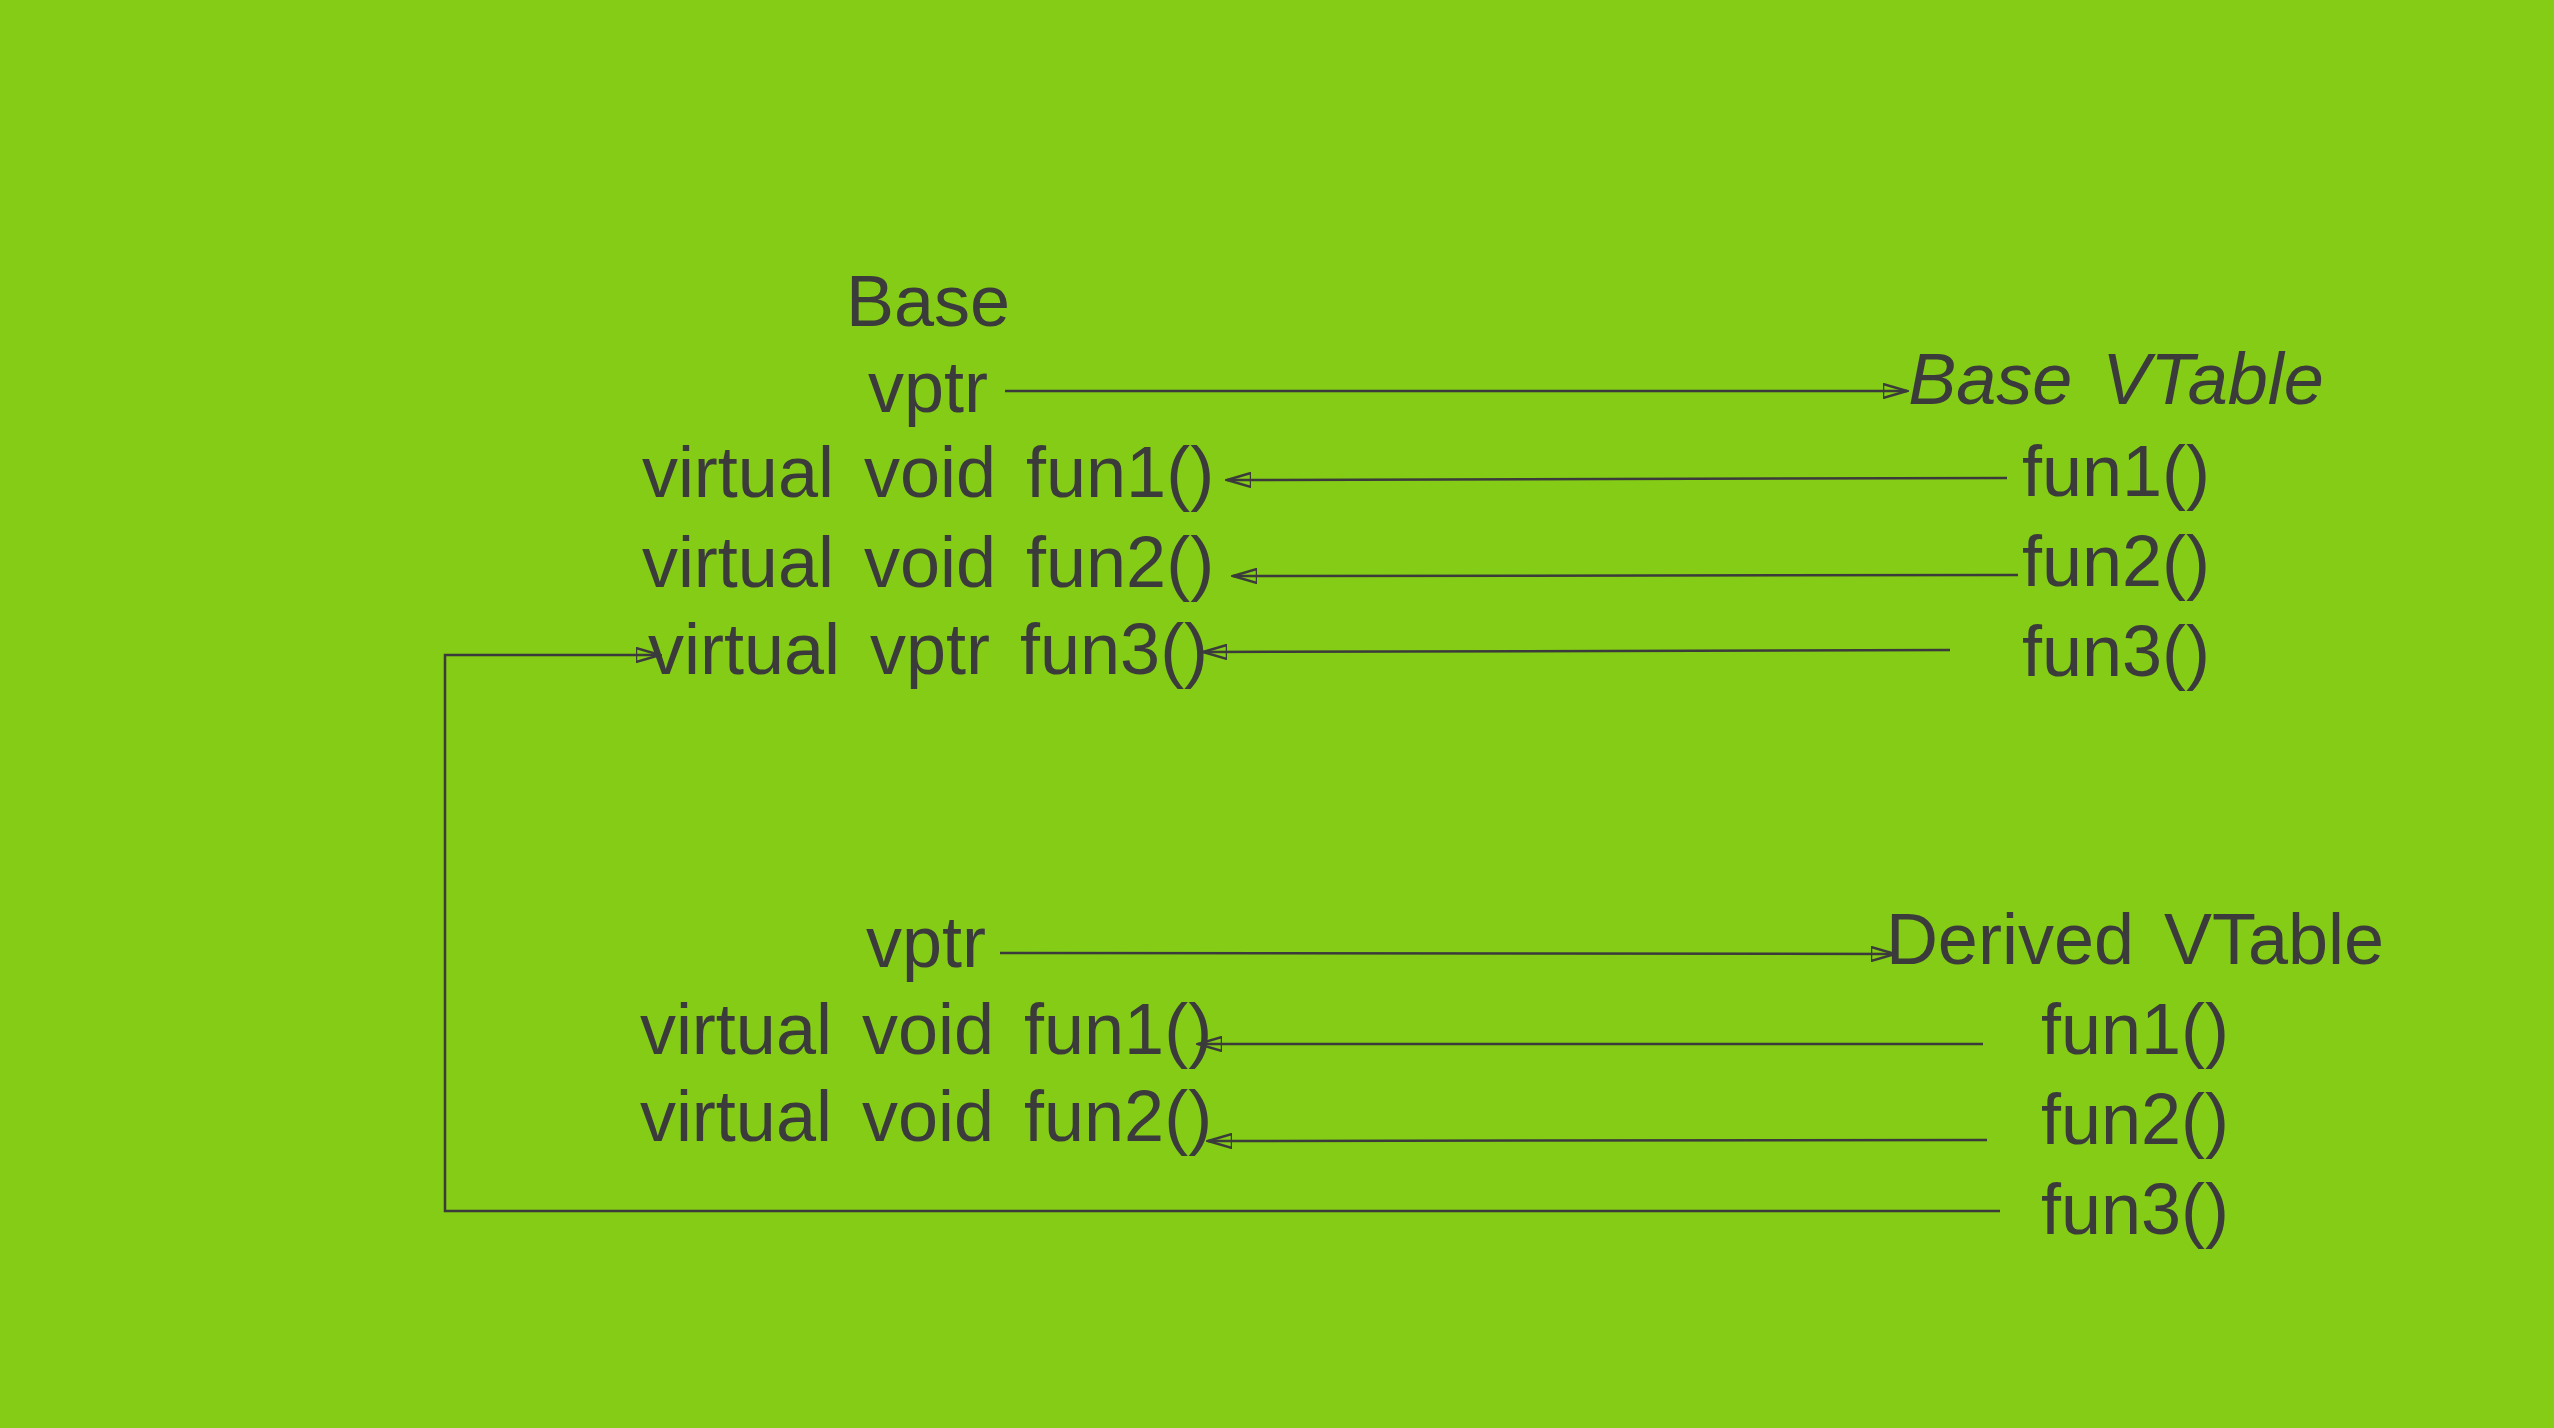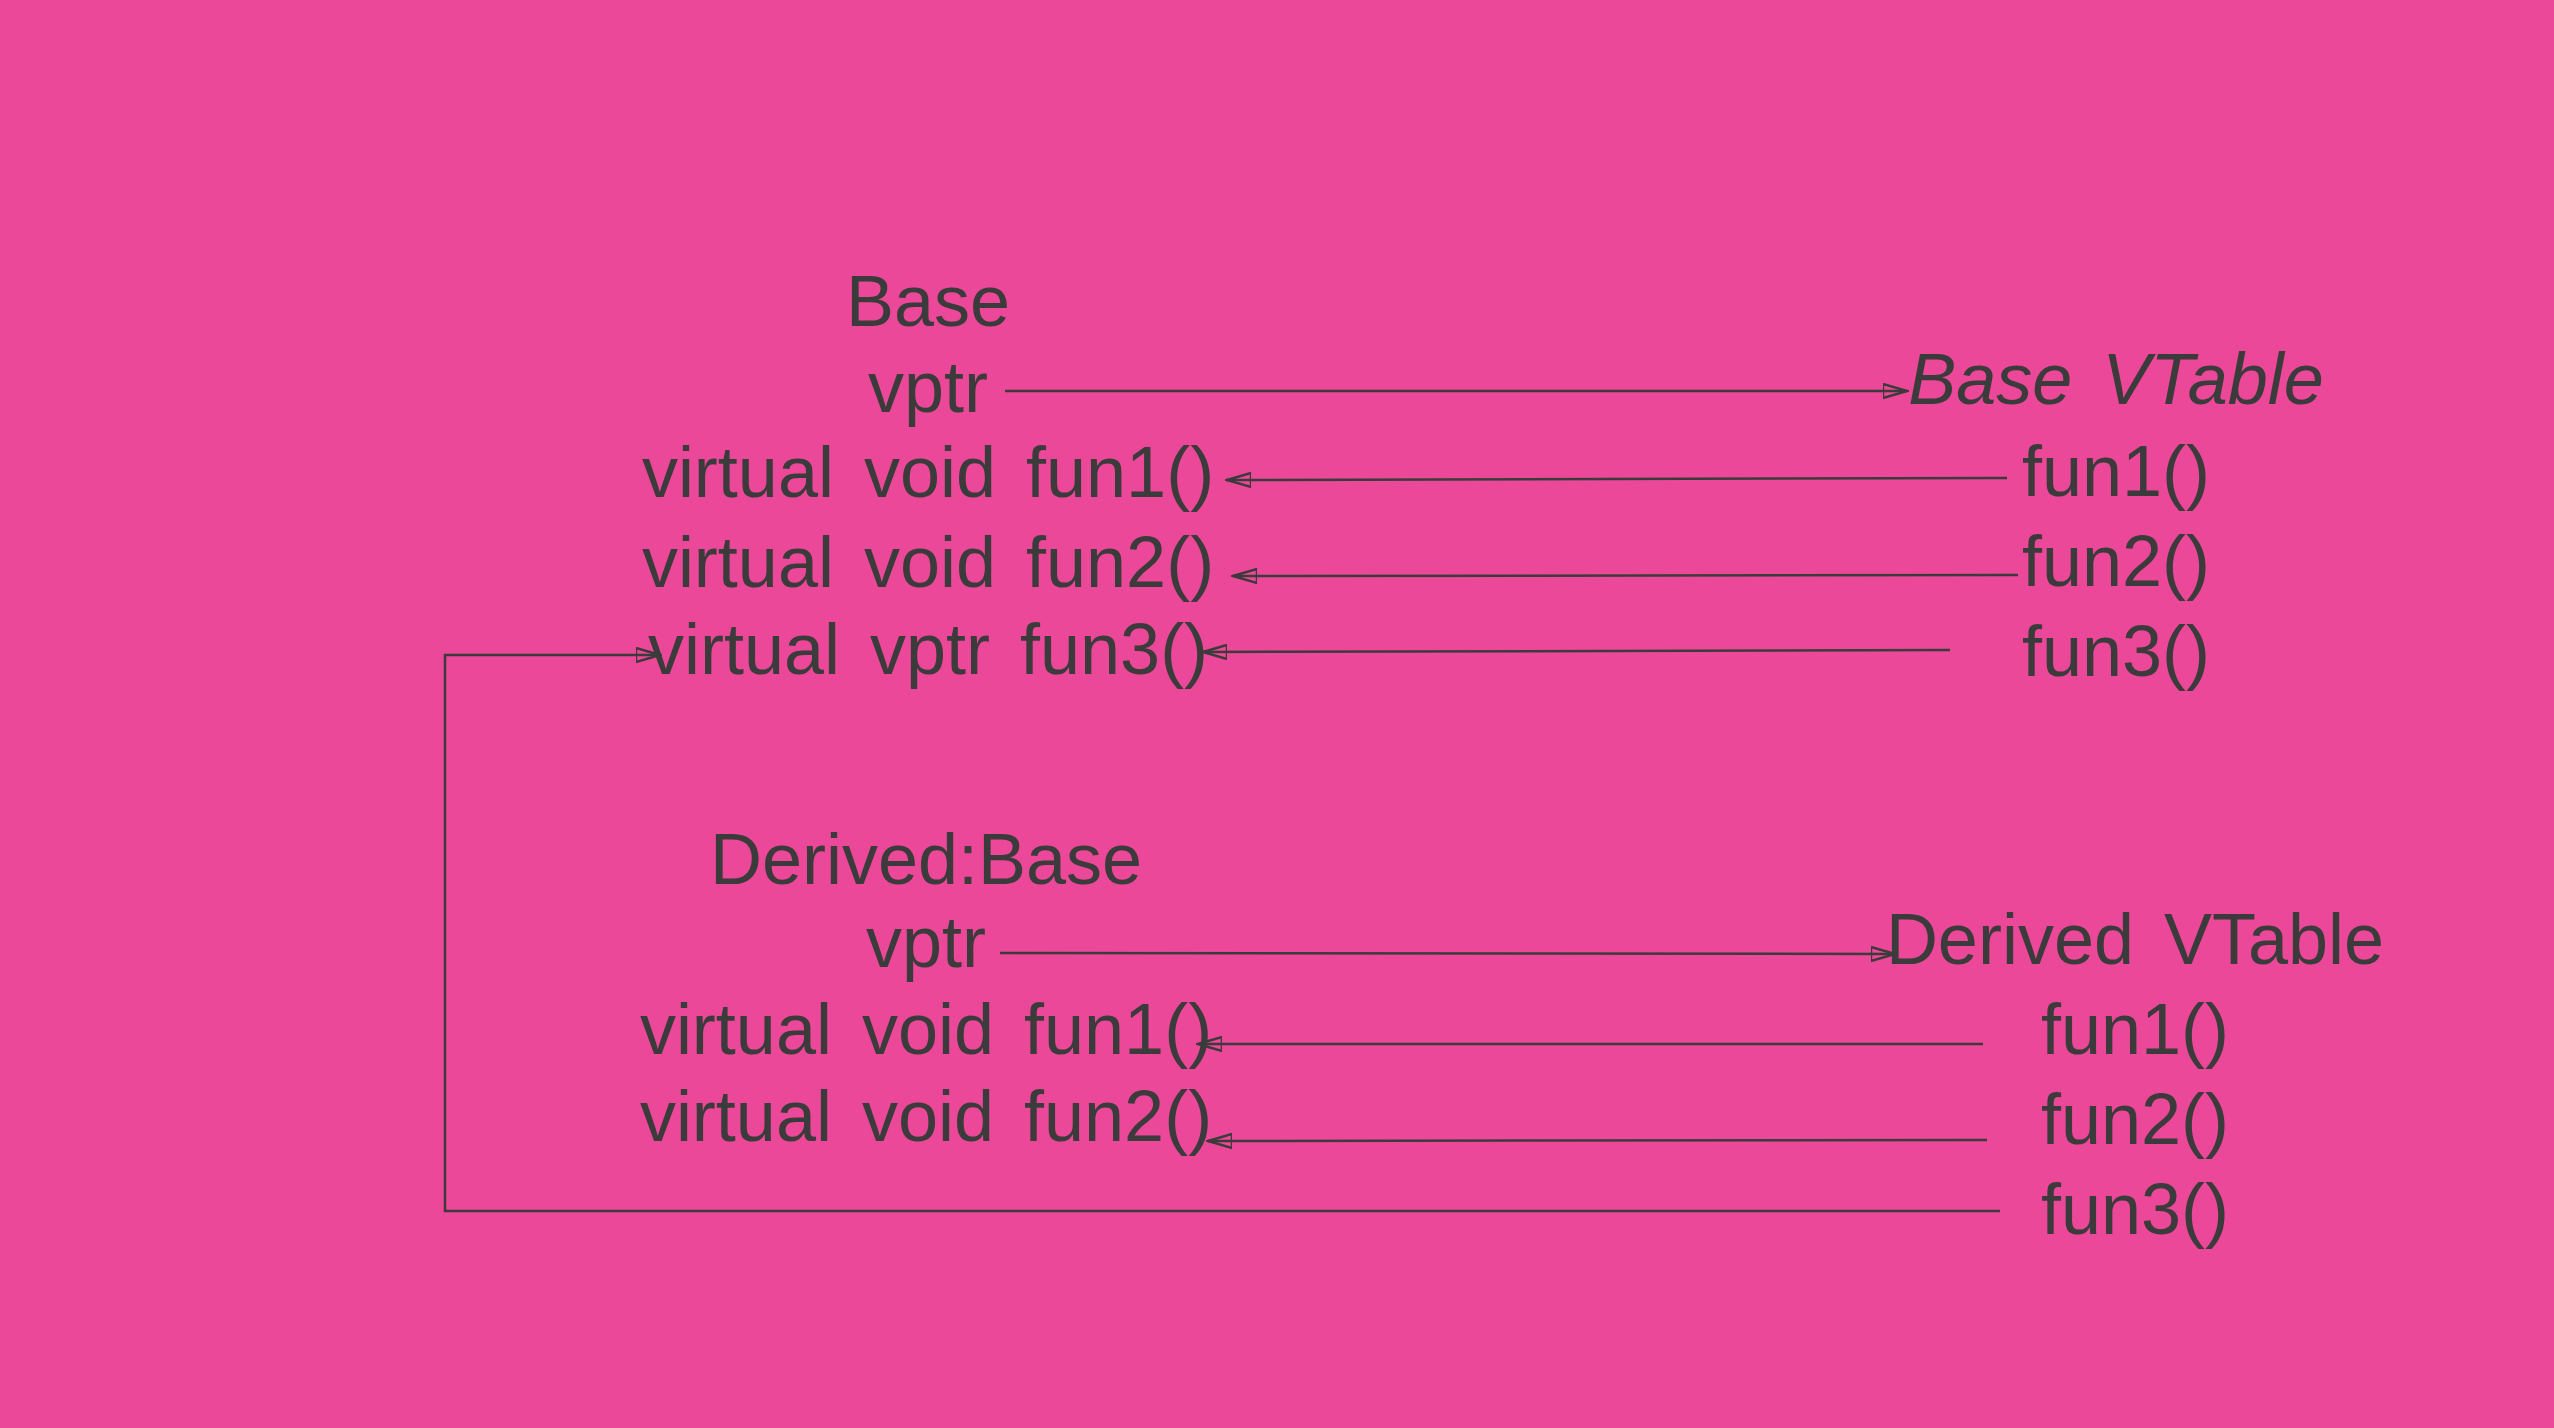--- a/index.html
+++ b/index.html
@@ -1,19 +1,19 @@
 <!DOCTYPE html>
 <html><head>
 <meta charset="utf-8">
 <style>
   html,body{margin:0;padding:0;background:#ffffff;}
   .slide{
     position:relative;
     width:2554px;height:1428px;
-    background:#ec4899;
+    background:#84cc16;
     overflow:hidden;
     font-family:"Liberation Sans","DejaVu Sans",sans-serif;
     color:#3b3b3b;
   }
   .txt{
     position:absolute;
     width:760px;
     font-size:72px;
     line-height:1;
     letter-spacing:0px;
@@ -68,21 +68,20 @@
   <div class="txt base-col t-base-vptr">vptr</div>
   <div class="txt base-col t-base-fun1">virtual void fun1()</div>
   <div class="txt base-col t-base-fun2">virtual void fun2()</div>
   <div class="txt base-col t-base-fun3">virtual vptr fun3()</div>
 
   <div class="txt basevt-col t-basevt-title">Base VTable</div>
   <div class="txt basevt-col t-basevt-fun1">fun1()</div>
   <div class="txt basevt-col t-basevt-fun2">fun2()</div>
   <div class="txt basevt-col t-basevt-fun3">fun3()</div>
 
-  <div class="txt der-col t-der-title">Derived:Base</div>
   <div class="txt der-col t-der-vptr">vptr</div>
   <div class="txt der-col t-der-fun1">virtual void fun1()</div>
   <div class="txt der-col t-der-fun2">virtual void fun2()</div>
 
   <div class="txt dervt-col t-dervt-title">Derived VTable</div>
   <div class="txt dervt-col t-dervt-fun1">fun1()</div>
   <div class="txt dervt-col t-dervt-fun2">fun2()</div>
   <div class="txt dervt-col t-dervt-fun3">fun3()</div>
 
   <svg class="wires" width="2554" height="1428" viewBox="0 0 2554 1428">

